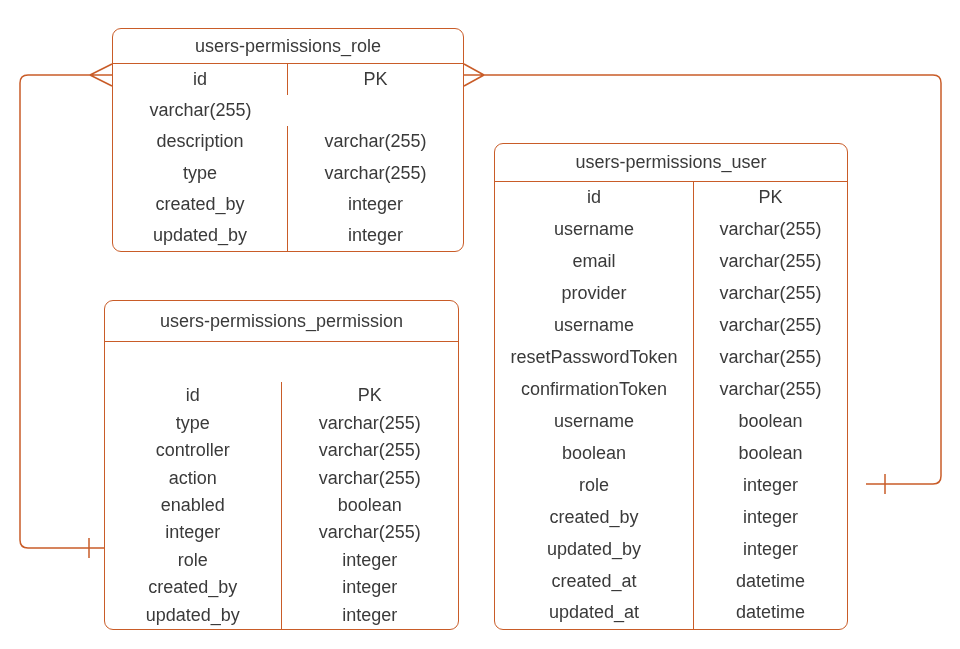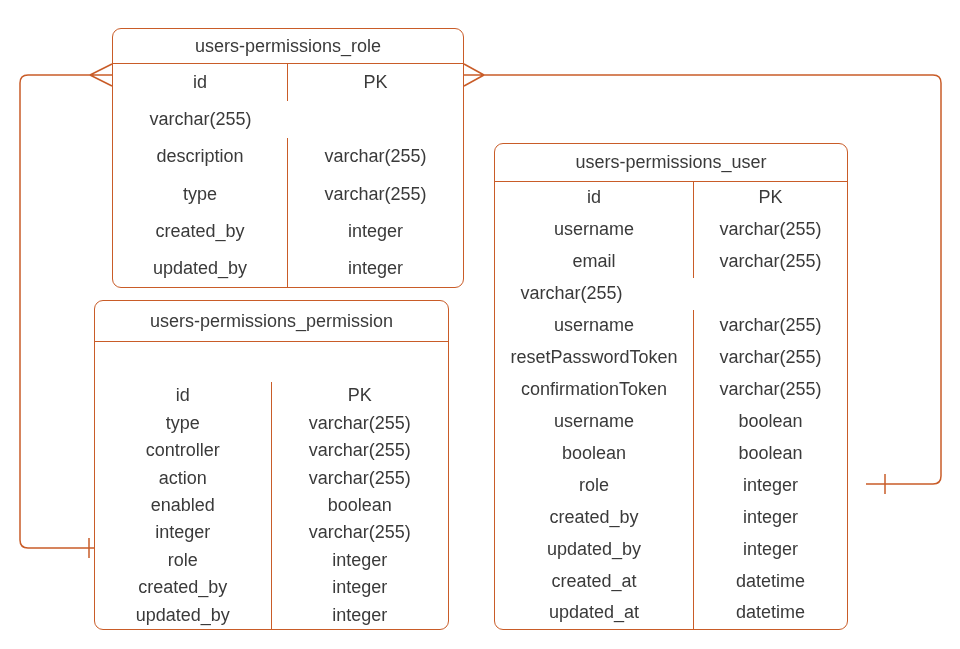--- a/index.html
+++ b/index.html
@@ -85,21 +85,21 @@
       <path d="M 89 538 L 89 558"></path>
     </g>
 
     <g>
       <path d="M 484 75 L 933 75 Q 941 75 941 83 L 941 476 Q 941 484 933 484 L 866 484"></path>
       <path d="M 464 64 L 484 75 M 464 75 L 484 75 M 464 86 L 484 75"></path>
       <path d="M 885 474 L 885 494"></path>
     </g>
   </svg>
 
-  <div class="er-table split-50" style="left:112px; top:28px; width:352px; height:260px;">
+  <div class="er-table split-50" style="left:112px; top:28px; width:352px; height:224px;">
     <div class="er-title" style="height:34px;">users-permissions_role</div>
     <div class="er-body">
         <div class="er-row">
           <div class="er-cell name">id</div>
           <div class="er-cell type">PK</div>
         </div>
         <div class="er-row">
           <div class="er-cell type">varchar(255)</div>
         </div>
         <div class="er-row">
@@ -114,21 +114,21 @@
           <div class="er-cell name">created_by</div>
           <div class="er-cell type">integer</div>
         </div>
         <div class="er-row">
           <div class="er-cell name">updated_by</div>
           <div class="er-cell type">integer</div>
         </div>
       </div>
   </div>
 
-  <div class="er-table split-50" style="left:94px; top:300px; width:355px; height:330px;gap:40px;">
+  <div class="er-table split-50" style="left:104px; top:300px; width:355px; height:330px;gap:40px;">
     <div class="er-title" style="height:40px;">users-permissions_permission</div>
     <div class="er-body">
         <div class="er-row">
           <div class="er-cell name">id</div>
           <div class="er-cell type">PK</div>
         </div>
         <div class="er-row">
           <div class="er-cell name">type</div>
           <div class="er-cell type">varchar(255)</div>
         </div>
@@ -172,20 +172,21 @@
         </div>
         <div class="er-row">
           <div class="er-cell name">username</div>
           <div class="er-cell type">varchar(255)</div>
         </div>
         <div class="er-row">
           <div class="er-cell name">email</div>
           <div class="er-cell type">varchar(255)</div>
         </div>
         <div class="er-row">
+          <div class="er-cell name">provider</div>
           <div class="er-cell type">varchar(255)</div>
         </div>
         <div class="er-row">
           <div class="er-cell name">username</div>
           <div class="er-cell type">varchar(255)</div>
         </div>
         <div class="er-row">
           <div class="er-cell name">resetPasswordToken</div>
           <div class="er-cell type">varchar(255)</div>
         </div>

